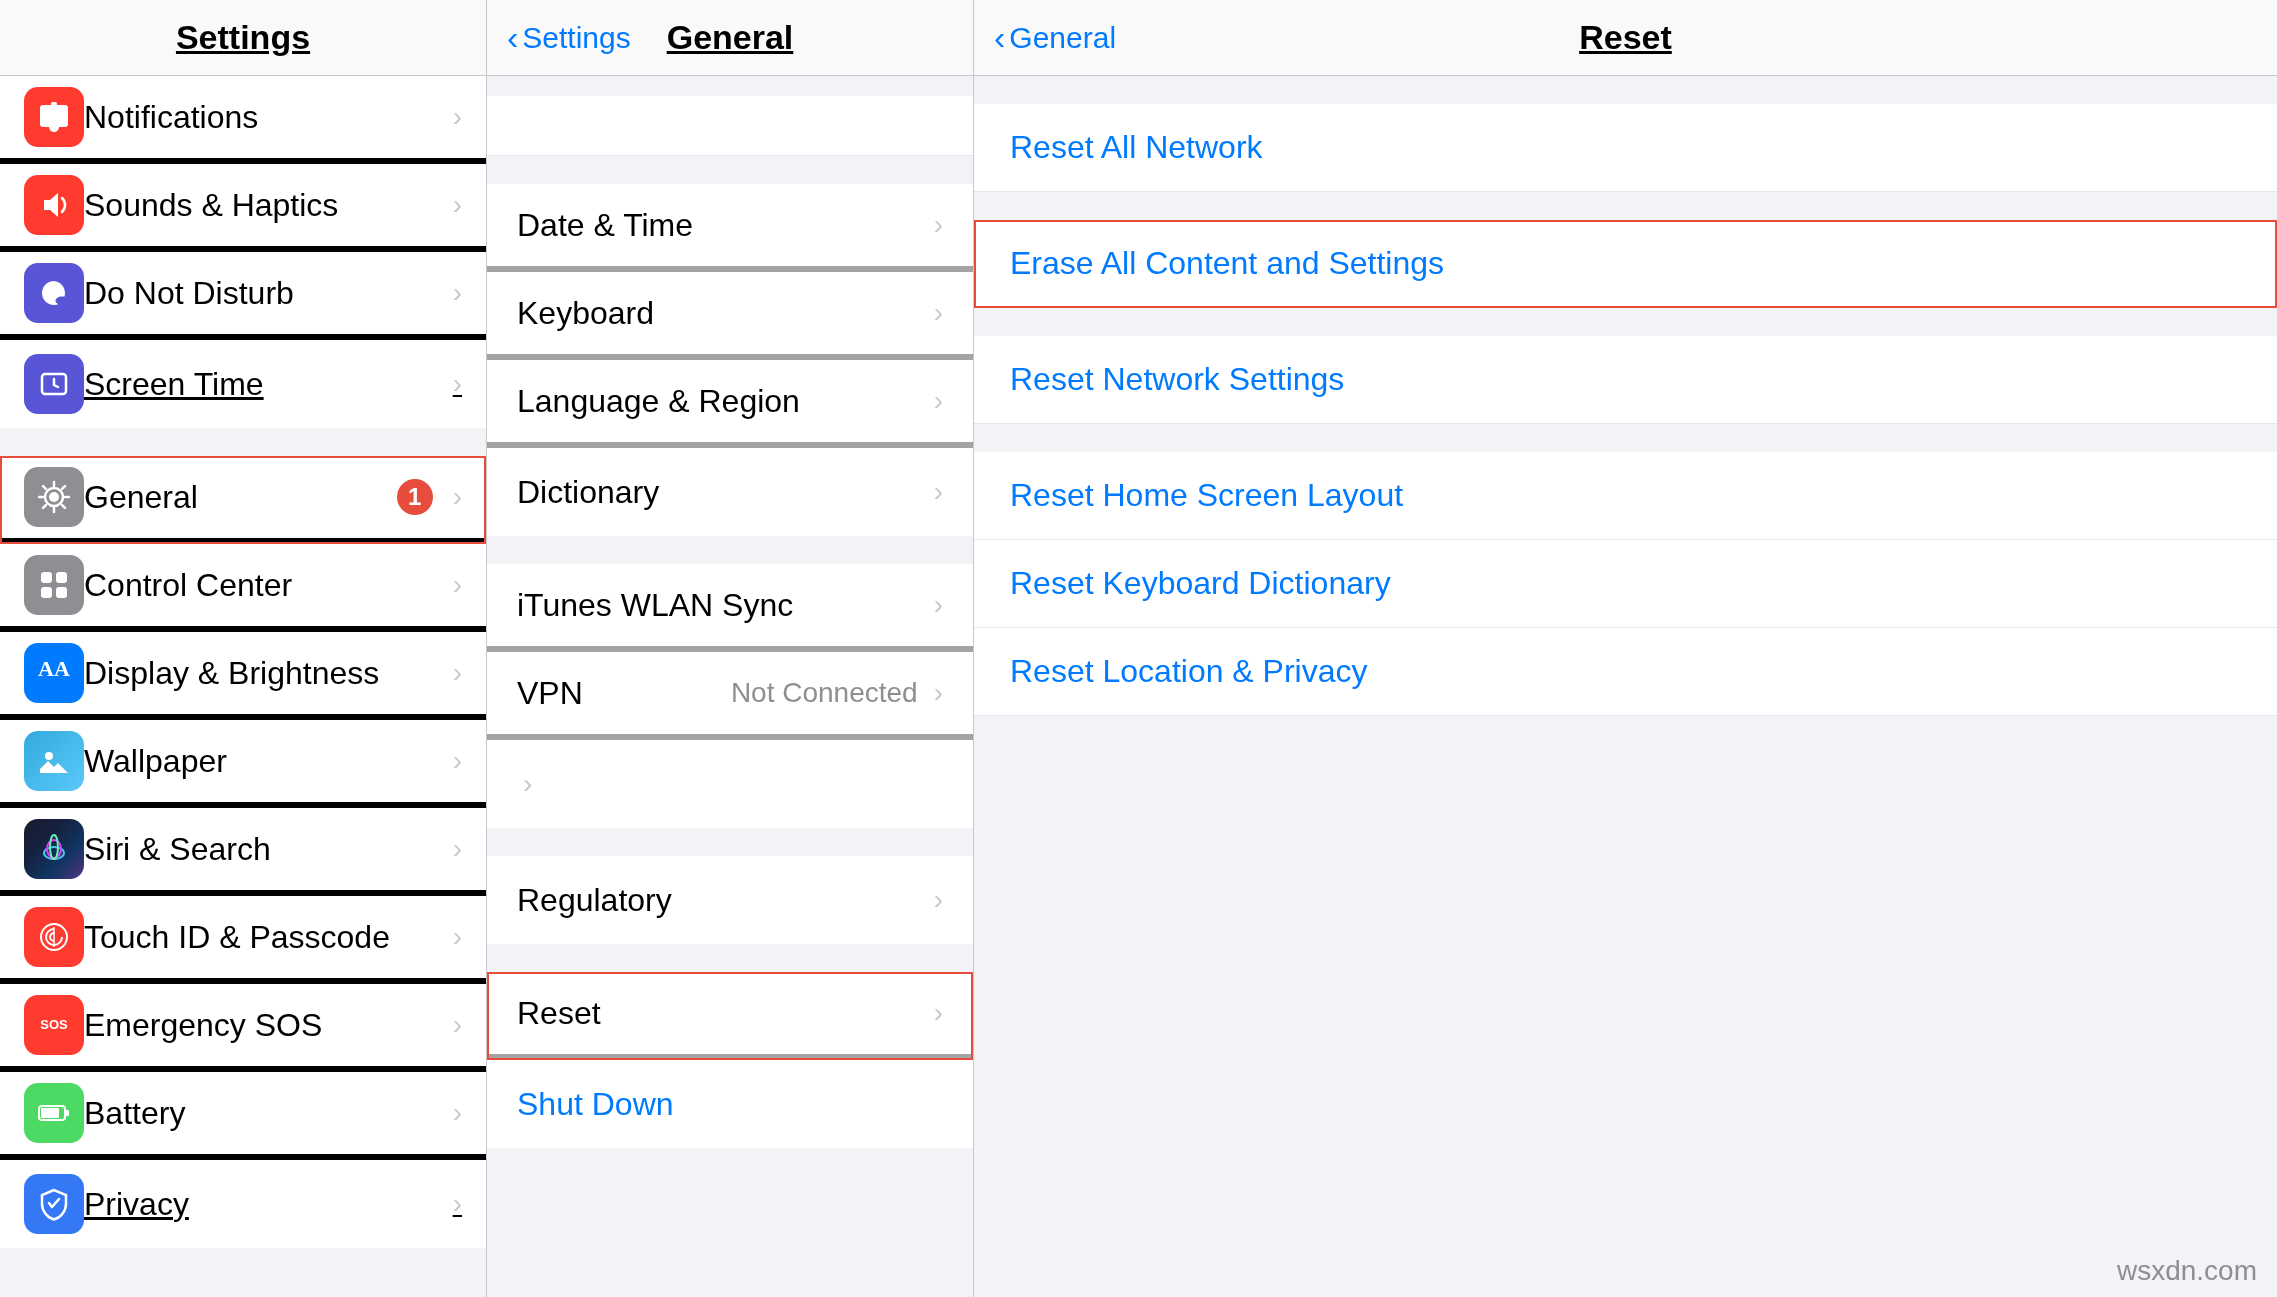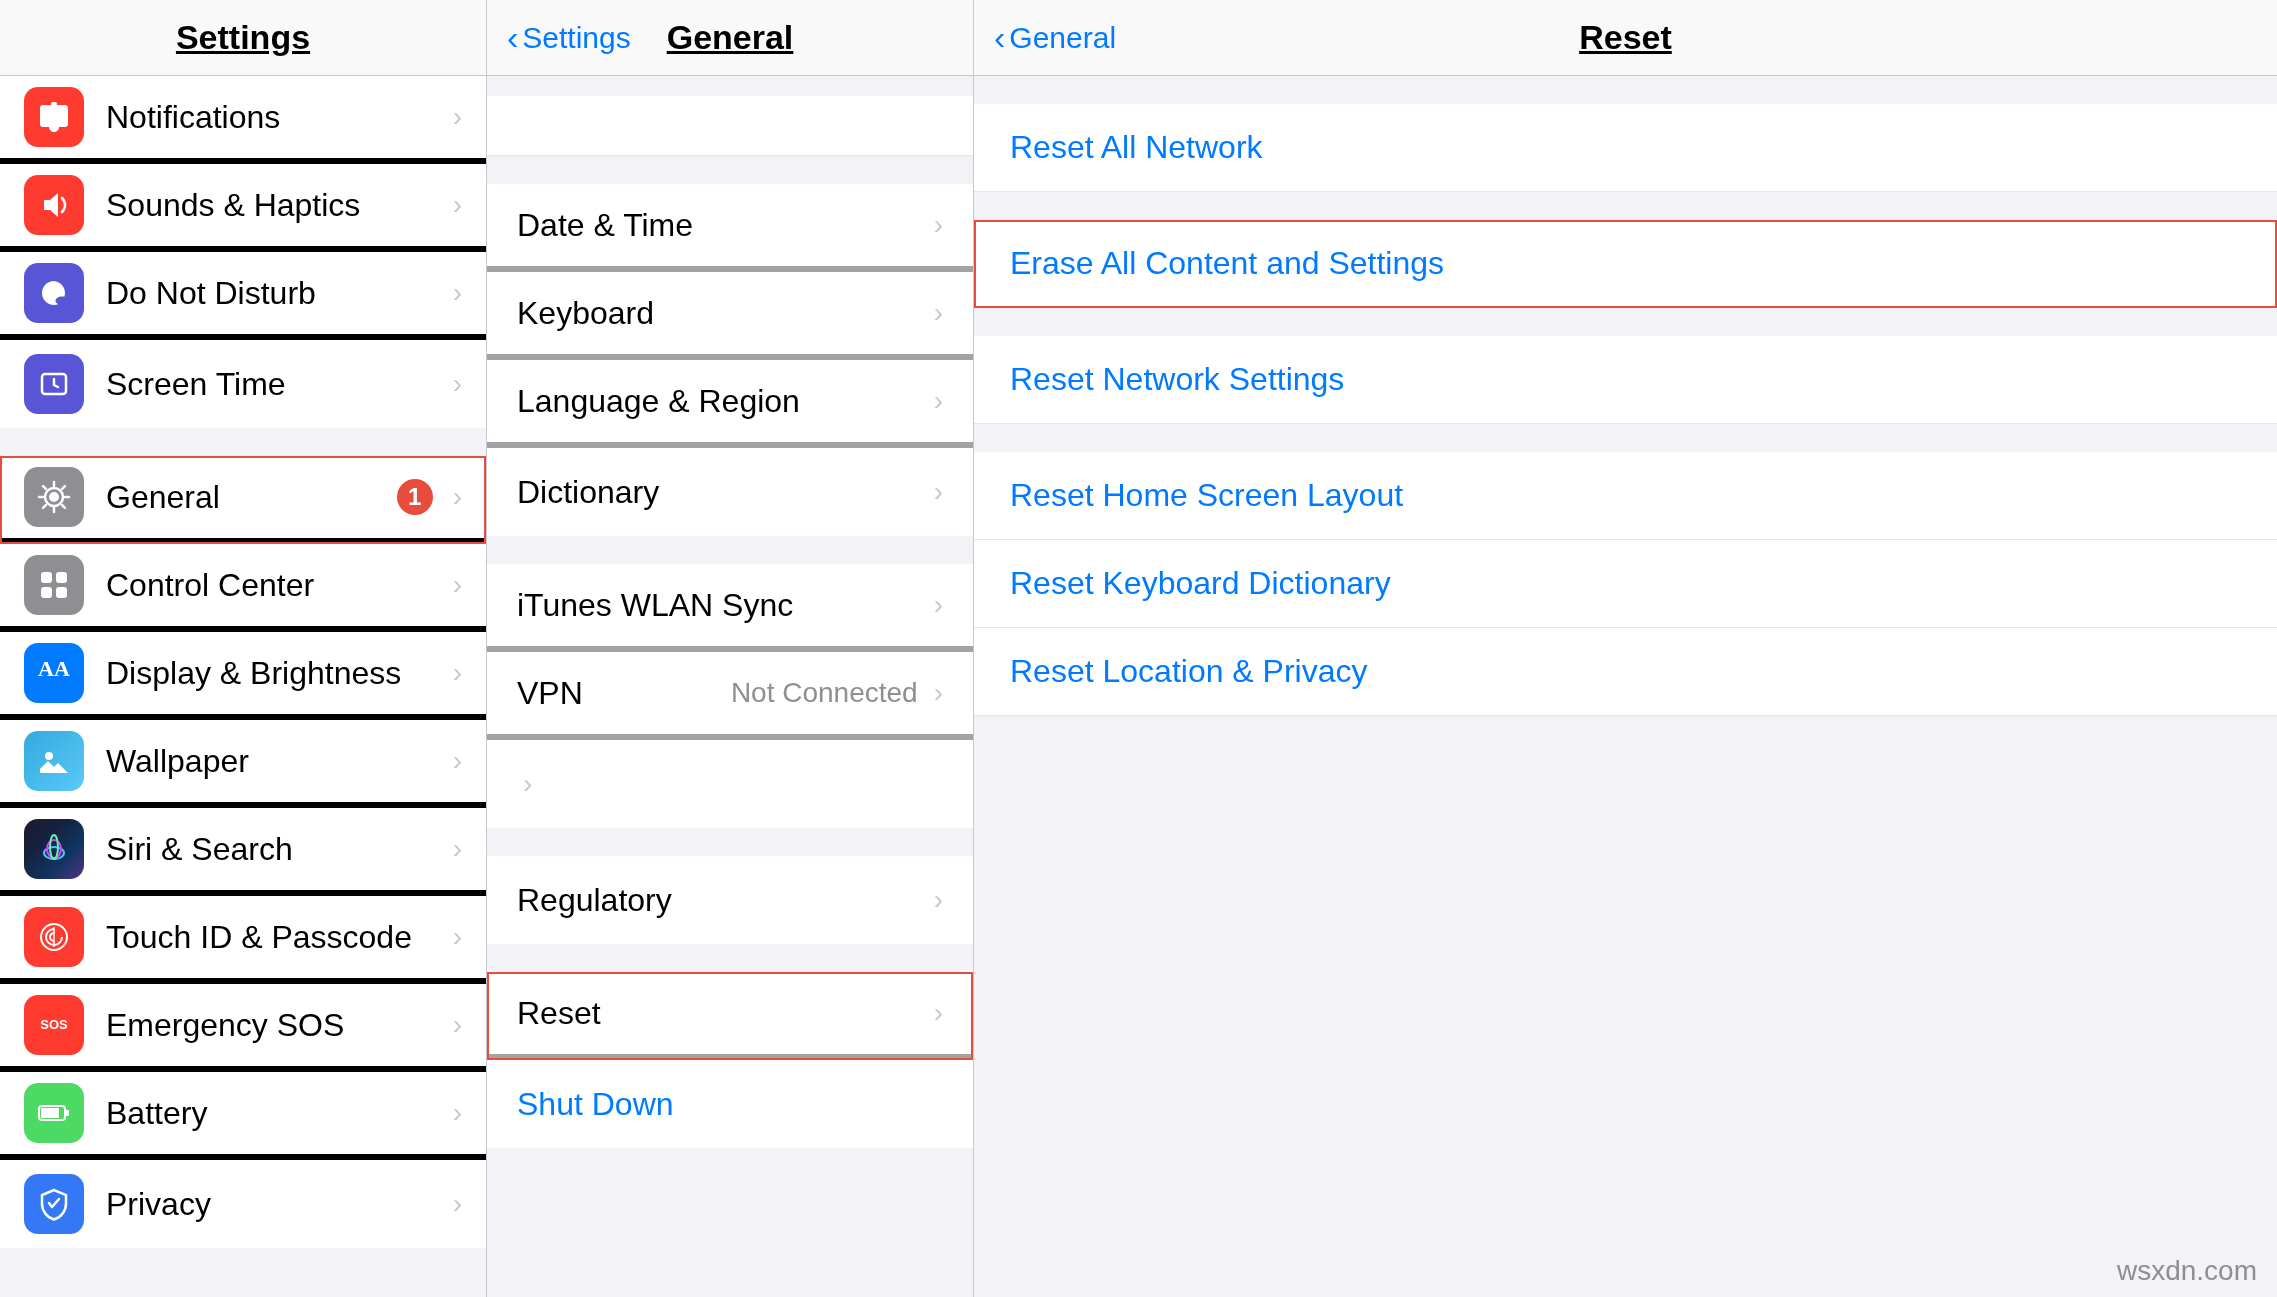--- a/index.html
+++ b/index.html
@@ -103,33 +103,33 @@
       background: #fff;
       padding: 0 24px;
       min-height: 88px;
       border-bottom: 6px solid #000000;
       cursor: pointer;
       position: relative;
     }
 
     .list-item:last-child {
       border-bottom: none;
+      text-decoration: underline;
     }
 
     .list-item.highlighted {
       outline: 2px solid #e74c3c;
       outline-offset: -2px;
       z-index: 2;
     }
 
     .item-icon {
       width: 60px;
       height: 60px;
       border-radius: 14px;
-      margin-right: 22px;
       display: flex;
       align-items: center;
       justify-content: center;
       flex-shrink: 0;
     }
 
     .item-icon svg {
       width: 36px;
       height: 36px;
       fill: white;

